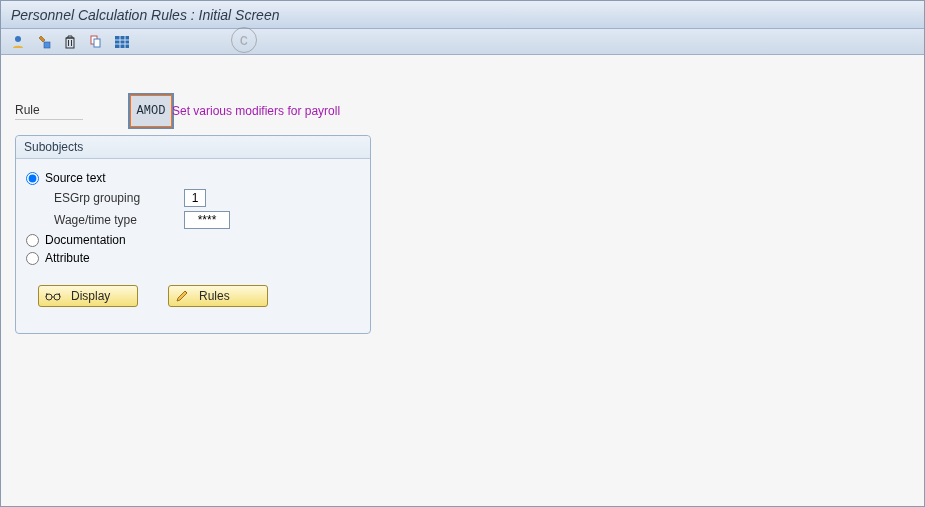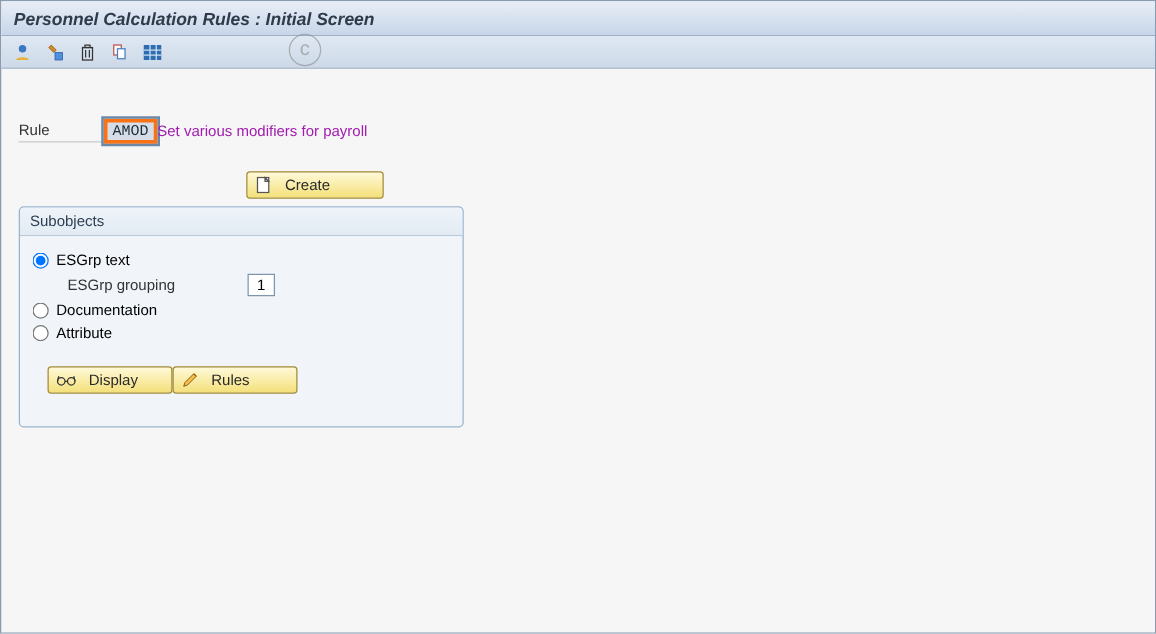--- a/index.html
+++ b/index.html
@@ -15,21 +15,21 @@
     border: 1px solid #8a9bb1;
     position: relative;
     overflow: hidden;
   }
   .title-bar {
     height: 28px;
     background: linear-gradient(#e8eef6, #c7d6e9);
     border-bottom: 1px solid #9db0c8;
     display: flex; align-items: center;
     padding-left: 10px;
-    font-weight: bold; font-style: italic;
+    font-weight: normal; font-style: italic;
     font-size: 14px; color: #2f3b4a; text-align: center;
   }
   .toolbar {
     height: 26px;
     background: linear-gradient(#dfe8f3, #cdd9e8);
     border-bottom: 1px solid #9db0c8;
     display: flex; align-items: center;
     padding-left: 6px; gap: 4px;
   }
   .tb-btn {
@@ -47,29 +47,30 @@
     display: flex; align-items: center; gap: 0; margin-bottom: 8px;
   }
   .field-label {
     width: 68px;
     color: #333;
     border-bottom: 1px solid #c9c9c9;
     padding-bottom: 2px;
   }
   .sel-input {
     display:inline-flex; align-items:center; justify-content:center;
-    height: 20px; min-width: 42px; padding: 0 4px;
+    height: 32px; min-width: 42px; padding: 0 4px;
     background: #d6dde6;
-    border: 3px solid #f97316;
+    border: 1px solid #f97316;
     outline: 2px solid #6e89a8;
     outline-offset: 0;
     font-family: "Courier New", monospace;
     font-size: 12px;
     color: #1c2b3c;
     cursor: pointer;
+    margin-left: 47px;
   }
   .desc-text { color: #a21caf; }
   .btn {
     height: 22px;
     background: linear-gradient(#fff9d8, #f4e07a);
     border: 1px solid #a28a2e;
     border-radius: 3px;
     display: inline-flex; align-items: center; gap: 10px;
     padding: 0 18px 0 6px;
     cursor: pointer;
@@ -96,35 +97,35 @@
   .group-body {
     padding: 8px 10px 12px 10px;
   }
   .radio-row {
     display: flex; align-items: center; gap: 6px;
     margin: 4px 0;
   }
   .radio-row input[type=radio] { margin: 0; }
   .sub-fields { padding-left: 28px; }
   .sub-field-row {
-    display: flex; align-items: center; gap: 24px; margin: 4px 0;
+    display: flex; align-items: center; gap: 10px; margin: 4px 0;
   }
   .sub-label { width: 120px; color: #333; }
   .txt-input {
     height: 18px;
     border: 1px solid #7f94ad;
     background: #fff;
     font-size: 12px;
     padding: 0 4px;
     text-align: center;
   }
   .txt-input.w24 { width: 22px; }
   .txt-input.w50 { width: 46px; }
   .btn-row {
-    display: flex; padding: 16px 12px 14px 12px;
+    display: flex; gap: 30px; padding: 16px 12px 14px 12px;
   }
   .watermark {
     position: absolute;
     top: 26px; left: 230px;
     font-size: 22px;
     color: rgba(130,130,130,0.55);
     letter-spacing: 0.5px;
     display: flex; align-items: center; gap: 8px;
     pointer-events: none;
     font-family: "Segoe UI", Arial, sans-serif;
@@ -185,43 +186,38 @@
   </div>
 
   <div class="content">
 
     <div class="row">
       <span class="field-label">Rule</span>
       <span class="sel-input">AMOD</span>
       <span class="desc-text">Set various modifiers for payroll</span>
     </div>
 
-    <div style="margin: 22px 0 0 182px;">
-      <button class="btn wide">
-        <svg width="14" height="14" viewBox="0 0 14 14">
-          <rect x="2" y="1" width="9" height="12" fill="#fff" stroke="#555" stroke-width="1"></rect>
-          <path d="M8 1l3 3H8z" fill="#ddd" stroke="#555" stroke-width="1"></path>
-        </svg>
-        <span>Create</span>
-      </button>
-    </div>
 
     <div class="group-box">
       <div class="group-title">Subobjects</div>
       <div class="group-body">
 
         <label class="radio-row">
           <input type="radio" name="subobj" checked="" style="">
-          <span>ESGrp text</span>
+          <span>Source text</span>
         </label>
 
         <div class="sub-fields">
           <div class="sub-field-row">
             <span class="sub-label">ESGrp grouping</span>
             <input class="txt-input w24" value="1" style="">
+          </div>
+          <div class="sub-field-row">
+            <span class="sub-label">Wage/time type</span>
+            <input class="txt-input w50" value="****" style="">
           </div>
         </div>
 
         <label class="radio-row">
           <input type="radio" name="subobj" style="">
           <span>Documentation</span>
         </label>
 
         <label class="radio-row">
           <input type="radio" name="subobj" style="">

